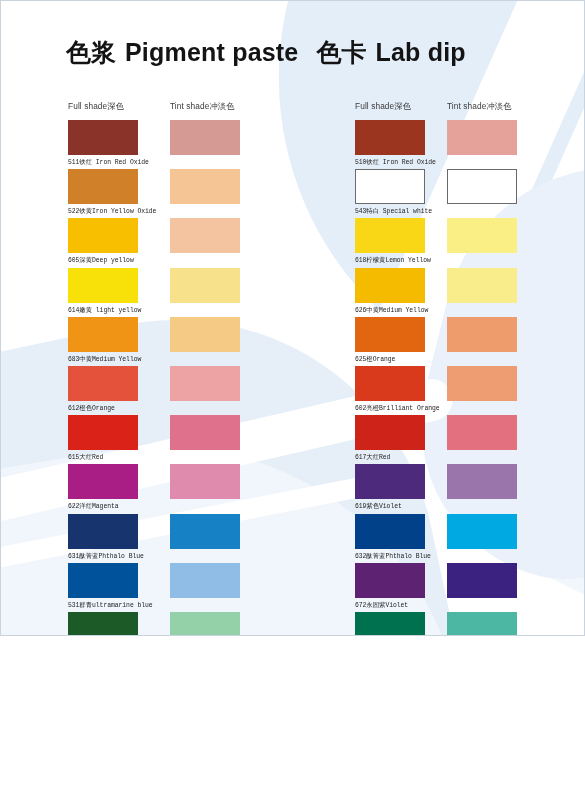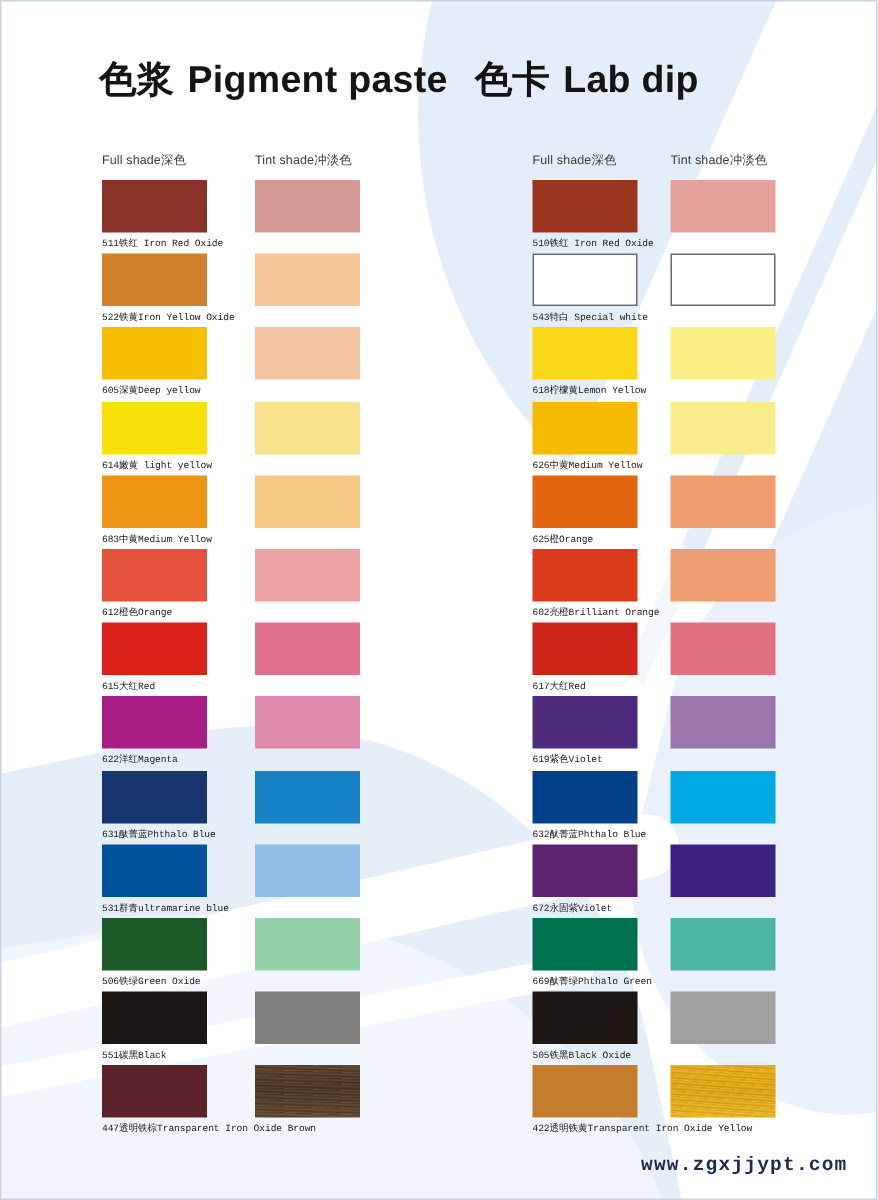--- a/index.html
+++ b/index.html
@@ -3,21 +3,21 @@
 <meta charset="utf-8">
 <style>
   html, body {
     margin: 0;
     padding: 0;
     background: #ffffff;
   }
   #page {
     position: relative;
     width: 585px;
-    height: 800px;
+    height: 636px;
     overflow: hidden;
     background: #7dd3fc;
     font-family: "Liberation Sans", sans-serif;
   }
 
   
   .bg-layer {
     position: absolute;
     inset: 0;
     overflow: hidden;
@@ -311,17 +311,16 @@
         <div class="swatch" style="left: 447px; top: 612px; width: 70px; height: 35px; background: rgb(76, 183, 162);"></div>
         <div class="sw-label" style="left: 355px; top: 650px;">669酞菁绿Phthalo Green</div>
         <div class="swatch" style="left: 355px; top: 661.2px; width: 70px; height: 35px; background: rgb(29, 23, 20);"></div>
         <div class="swatch" style="left: 447px; top: 661.2px; width: 70px; height: 35px; background: rgb(160, 160, 160);"></div>
         <div class="sw-label" style="left: 355px; top: 699.2px;">505铁黑Black Oxide</div>
         <div class="swatch" style="left: 355px; top: 710.4px; width: 70px; height: 35px; background: rgb(196, 124, 45);"></div>
         <div class="swatch tex-fiber" style="left: 447px; top: 710.4px; width: 70px; height: 35px;"></div>
         <div class="sw-label" style="left: 355px; top: 748.4px;">422透明铁黄Transparent Iron Oxide Yellow</div>
       </div>
 
-    <div class="footer-url">www.zgxjjypt.com</div>
   </div>
 
   <div class="page-border"></div>
 </div>
 
 </body></html>

